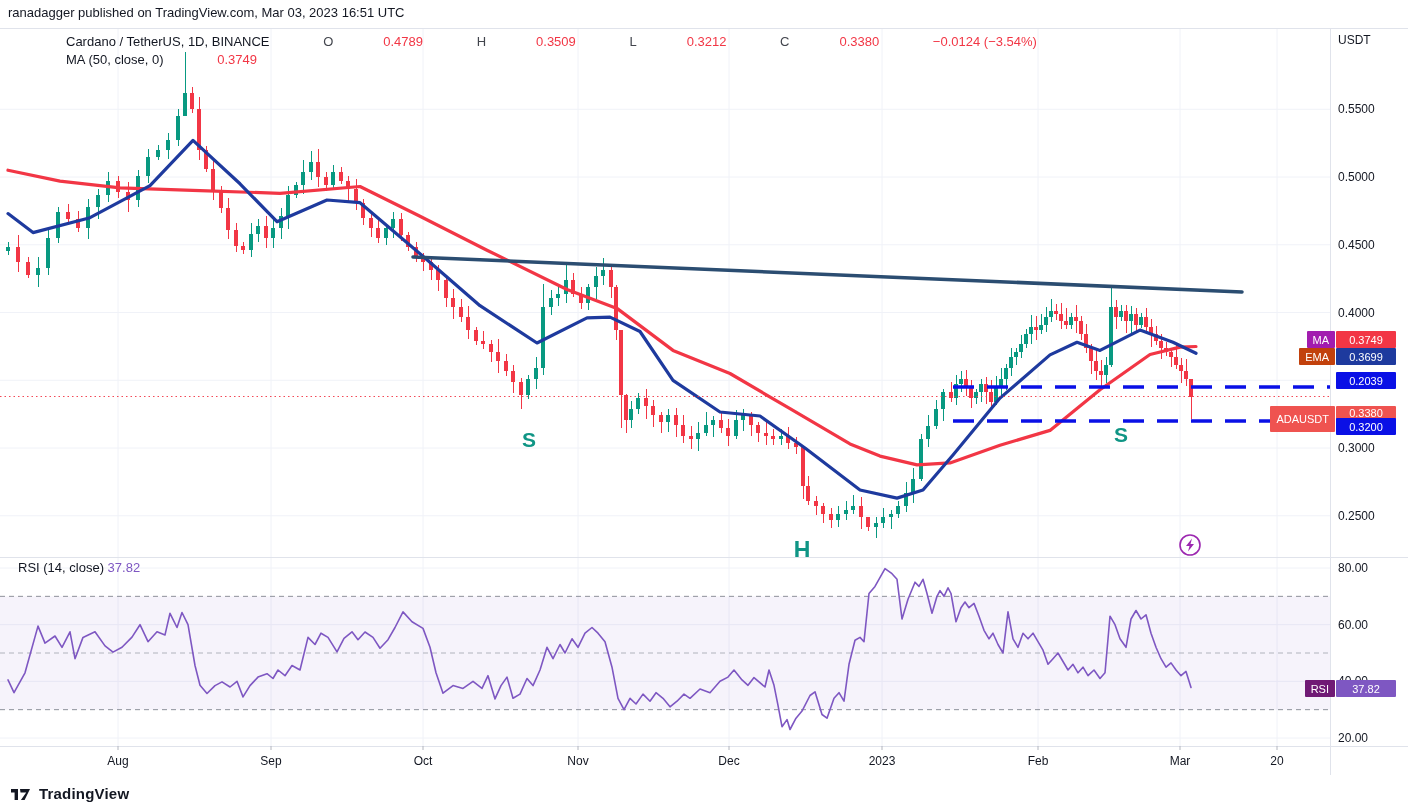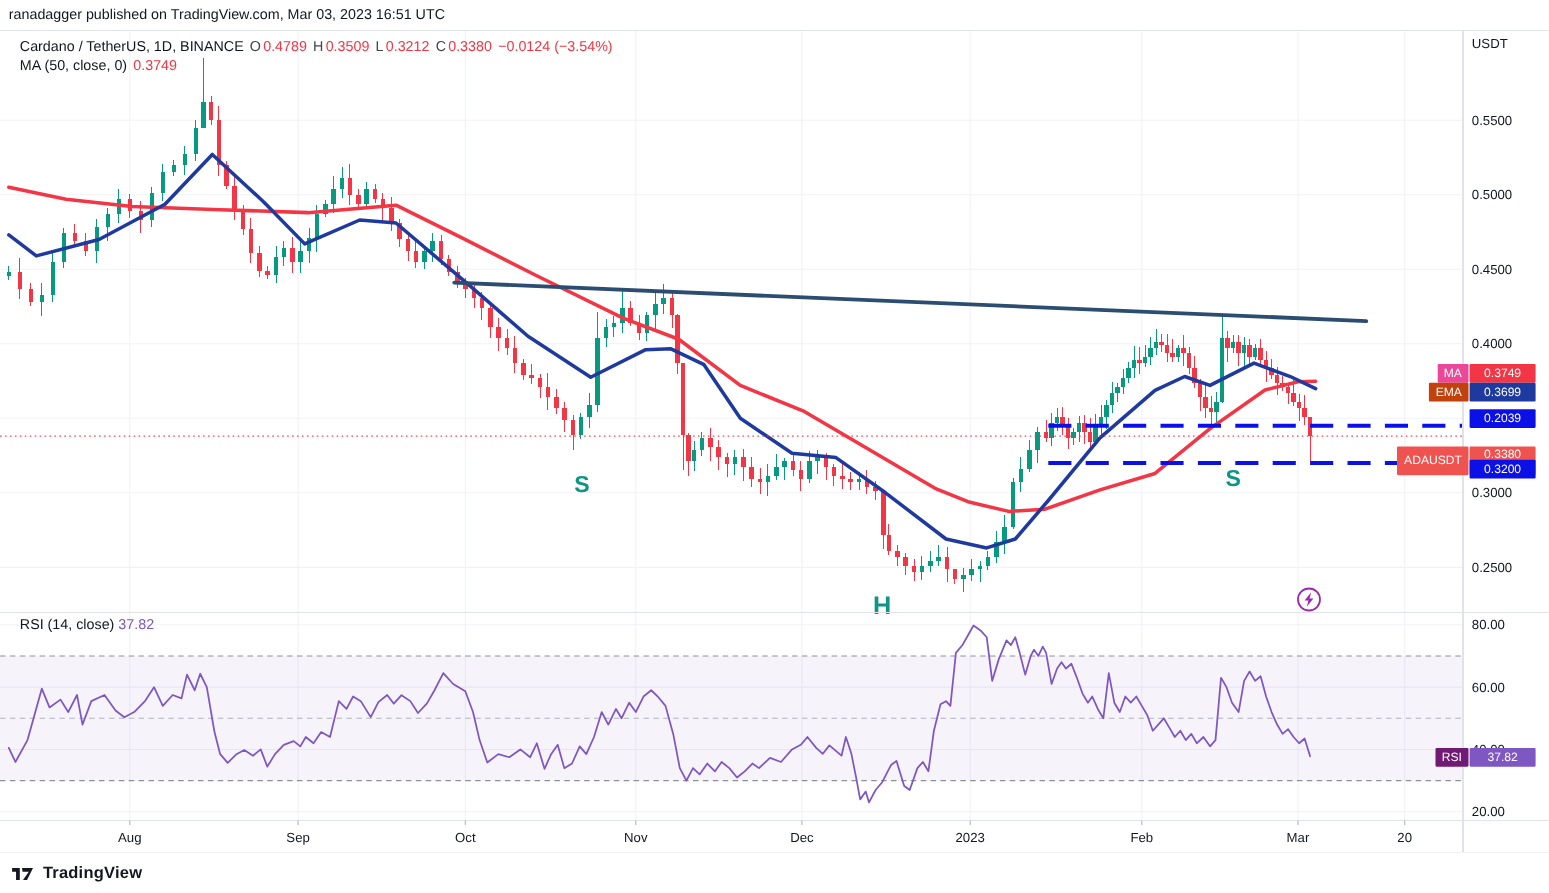--- a/index.html
+++ b/index.html
@@ -5,21 +5,21 @@
   html,body{margin:0;padding:0;background:#fff;}
   .page{width:1408px;height:812px;position:relative;background:#fff;
         font-family:"Liberation Sans",sans-serif;overflow:hidden;}
   #chart-svg{position:absolute;left:0;top:0;}
   .hdr{position:absolute;left:8px;top:5px;font-size:13px;color:#131722;}
   .legend{position:absolute;left:18px;top:33px;font-size:13px;line-height:18px;color:#131722;z-index:3;}
   .legend .dim{color:#42454d;}
   .v-red{color:#f23645;}
   .v-blue{color:#2962ff;}
   .v-purple{color:#7e57c2;}
-  .legend-row span{margin-right:2px;}
+  .legend-row span{margin-right:2px;margin-left:48px;}
   .rsi-legend{position:absolute;left:18px;top:560px;font-size:13px;color:#131722;z-index:3;}
   #badges{position:absolute;left:0;top:0;width:1408px;height:812px;z-index:4;pointer-events:none;}
   .badge{position:absolute;right:12px;display:flex;align-items:stretch;font-size:11px;color:#fff;}
   .badge .lbl{padding:0 6px;margin-right:1px;display:flex;align-items:center;border-radius:1px;}
   .badge .val{width:60px;text-align:center;border-radius:1px;display:flex;flex-direction:column;justify-content:center;}
   .badge .val .sub{font-size:10.5px;line-height:12px;}
   .footer{position:absolute;left:0;top:775px;width:1408px;height:37px;background:#fff;
           display:flex;align-items:center;padding-left:10px;box-sizing:border-box;gap:7px;z-index:3;}
   .footer .brand{font-size:15px;font-weight:700;color:#131722;letter-spacing:.2px;}
 </style>
@@ -482,21 +482,21 @@
     </div>
   </div>
 
   <div class="rsi-legend">
     <span>RSI (14, close)</span>
     <span class="v-purple">37.82</span>
   </div>
 
   <div id="badges">
       <div class="badge" style="top: 331px;">
-        <div class="lbl" style="background: #ec4899;">MA</div>
+        <div class="lbl" style="background: #a21caf;">MA</div>
         <div class="val" style="background: rgb(242, 54, 69); height: 17px;">
           <div>0.3749</div>
         </div>
       </div>
       <div class="badge" style="top: 348px;">
         <div class="lbl" style="background: #c2410c;">EMA</div>
         <div class="val" style="background: rgb(30, 58, 158); height: 17px;">
           <div>0.3699</div>
         </div>
       </div>

